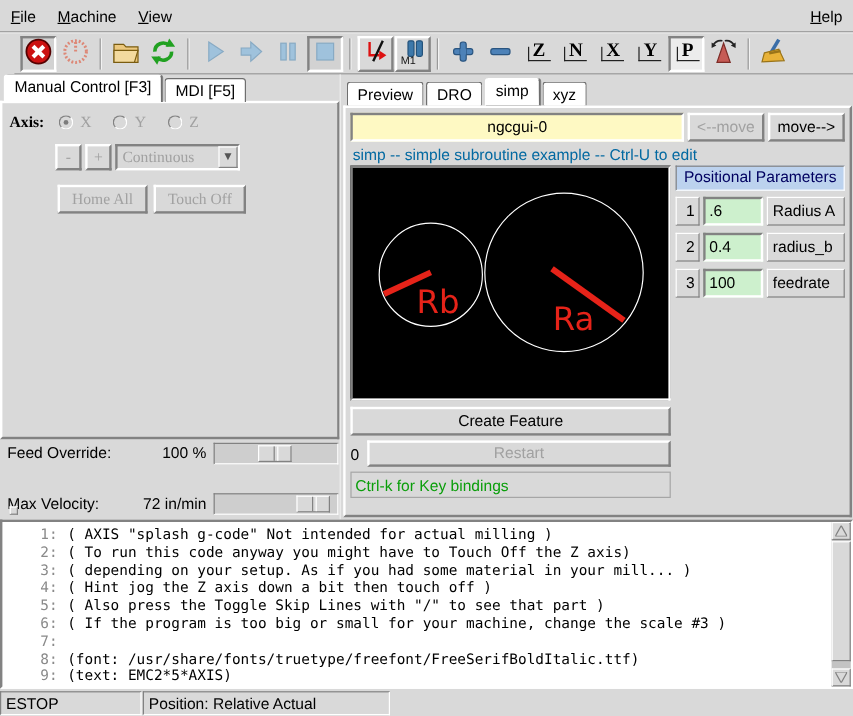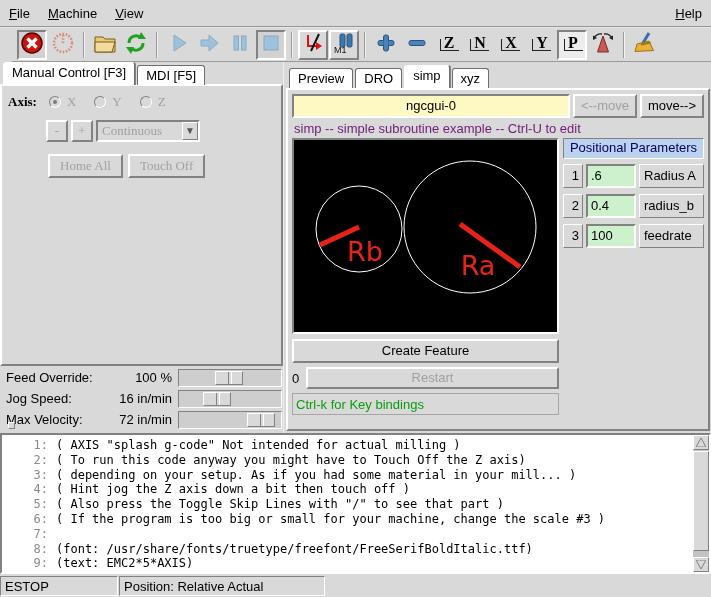--- a/index.html
+++ b/index.html
@@ -68,21 +68,21 @@
   
   .right-pane { position:absolute; left:283px; top:62px; width:428px; height:371px; border-left:1px solid #eeeeee; }
   .rtabs { position:absolute; top:3px; left:5px; display:flex; align-items:flex-end; height:23px; z-index:2; }
   .simp-frame { position:absolute; top:26px; left:2px; width:424px; height:343px;
                 border:2px solid; border-color:#ffffff #828282 #828282 #ffffff; padding:4px; }
   .ngc-row { display:flex; height:24px; gap:3px; }
   .ngc-entry { flex:1; border:2px solid; border-color:#828282 #ffffff #ffffff #828282;
                background:#fef9c3; text-align:center; line-height:20px; }
   .btn { border:2px solid; border-color:#ffffff #828282 #828282 #ffffff; background:#d9d9d9;
          text-align:center; padding:0 6px; line-height:20px; }
-  .info-line { height:20px; color:#701a75; padding:3px 0 10px 2px; }
+  .info-line { height:20px; color:#0369a1; padding:3px 0 10px 2px; }
   .simp-body { display:flex; gap:4px; }
   .simp-left { width:267px; }
   .canvas-box { width:267px; height:196px; border:2px solid; border-color:#828282 #ffffff #ffffff #828282; background:#000; }
   .feat-row { display:flex; gap:5px; margin-top:5px; height:24px; }
   .feat-row .btn { line-height:20px; }
   .restart-row { display:flex; margin-top:4px; height:22px; align-items:center; gap:4px; }
   .restart-count { width:10px; }
   .restart-btn { flex:1; line-height:18px; }
   .keyhint { margin-top:4px; height:22px; border:1px solid #a6a6a6; color:#0a9e0a; padding:3px 0 0 3px; }
   .params-col { flex:1; }
@@ -283,27 +283,20 @@
       </div>
     </div>
 
     <div class="slider-row" style="top:306px;">
       <span class="slider-label">Feed Override:</span>
       <span class="slider-value">100 %</span>
       <span class="slider-trough">
           <span class="slider-thumb" style="left: 35%;"></span>
         </span>
     </div>
-    <div class="slider-row" style="top:327px;">
-      <span class="slider-label">Jog Speed:</span>
-      <span class="slider-value">16 in/min</span>
-      <span class="slider-trough">
-          <span class="slider-thumb" style="left: 24%;"></span>
-        </span>
-    </div>
     <div class="slider-row" style="top:348px;">
       <span class="slider-label">Max Velocity:</span>
       <span class="slider-value">72 in/min</span>
       <span class="slider-trough">
           <span class="slider-thumb" style="left: 67%;"></span>
         </span>
     </div>
     <div class="sash"></div>
   </div>
 

